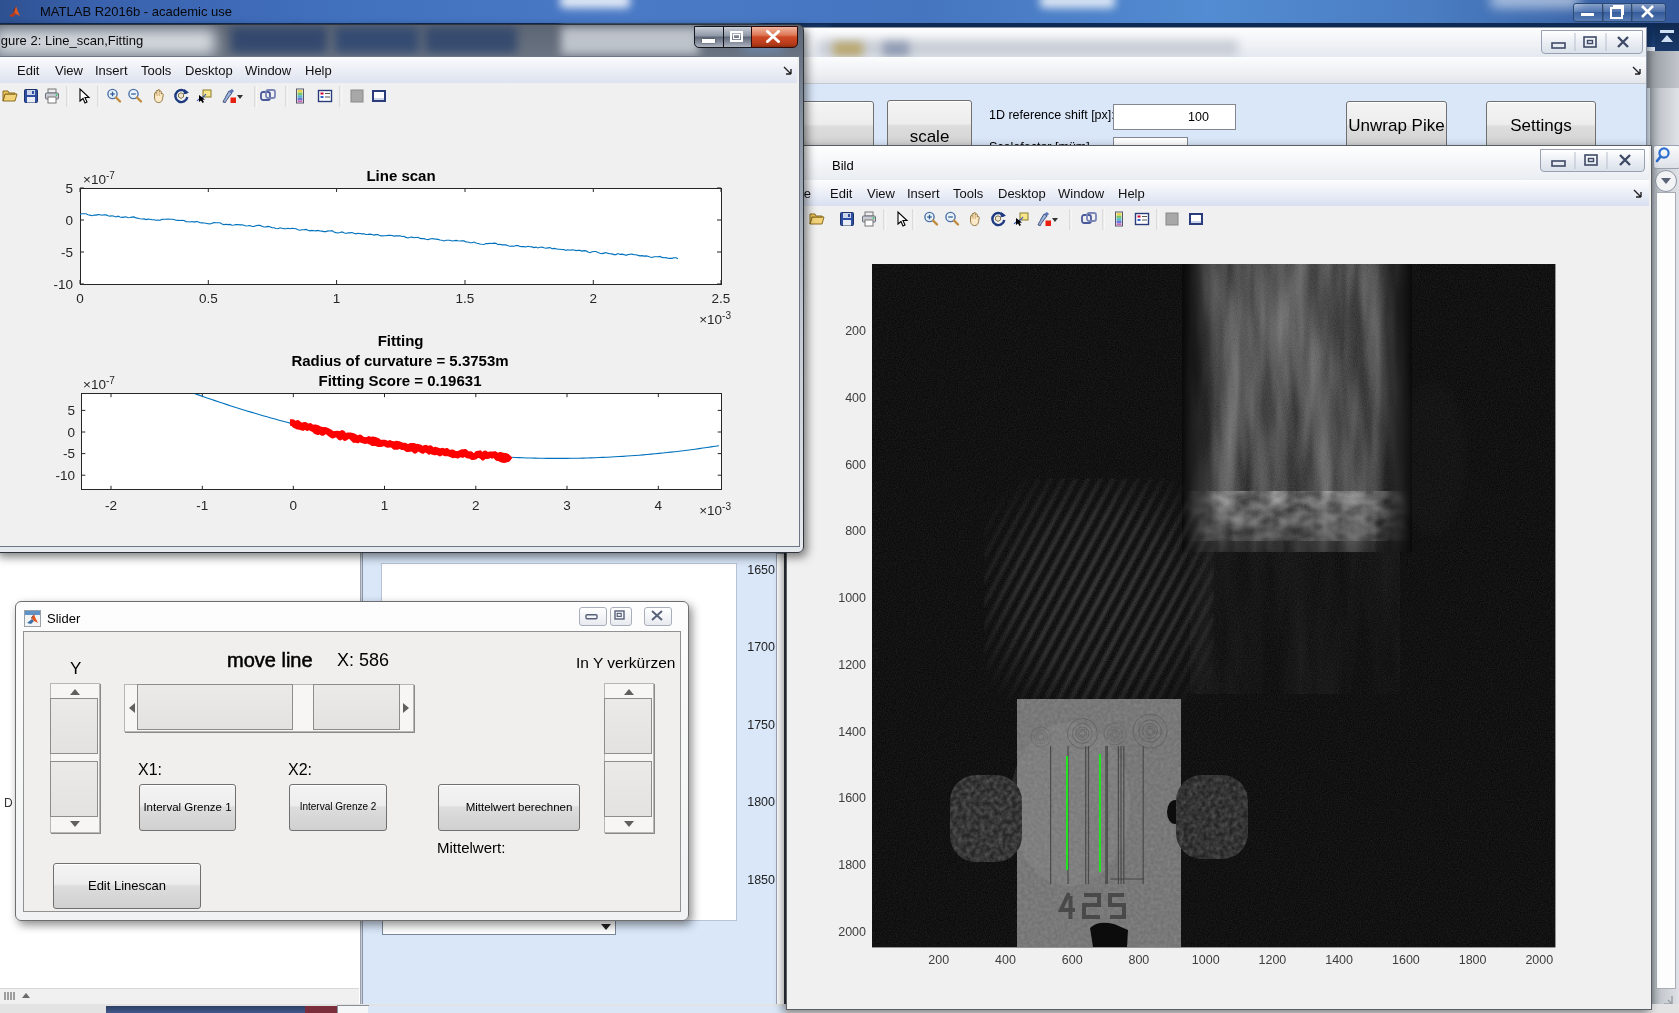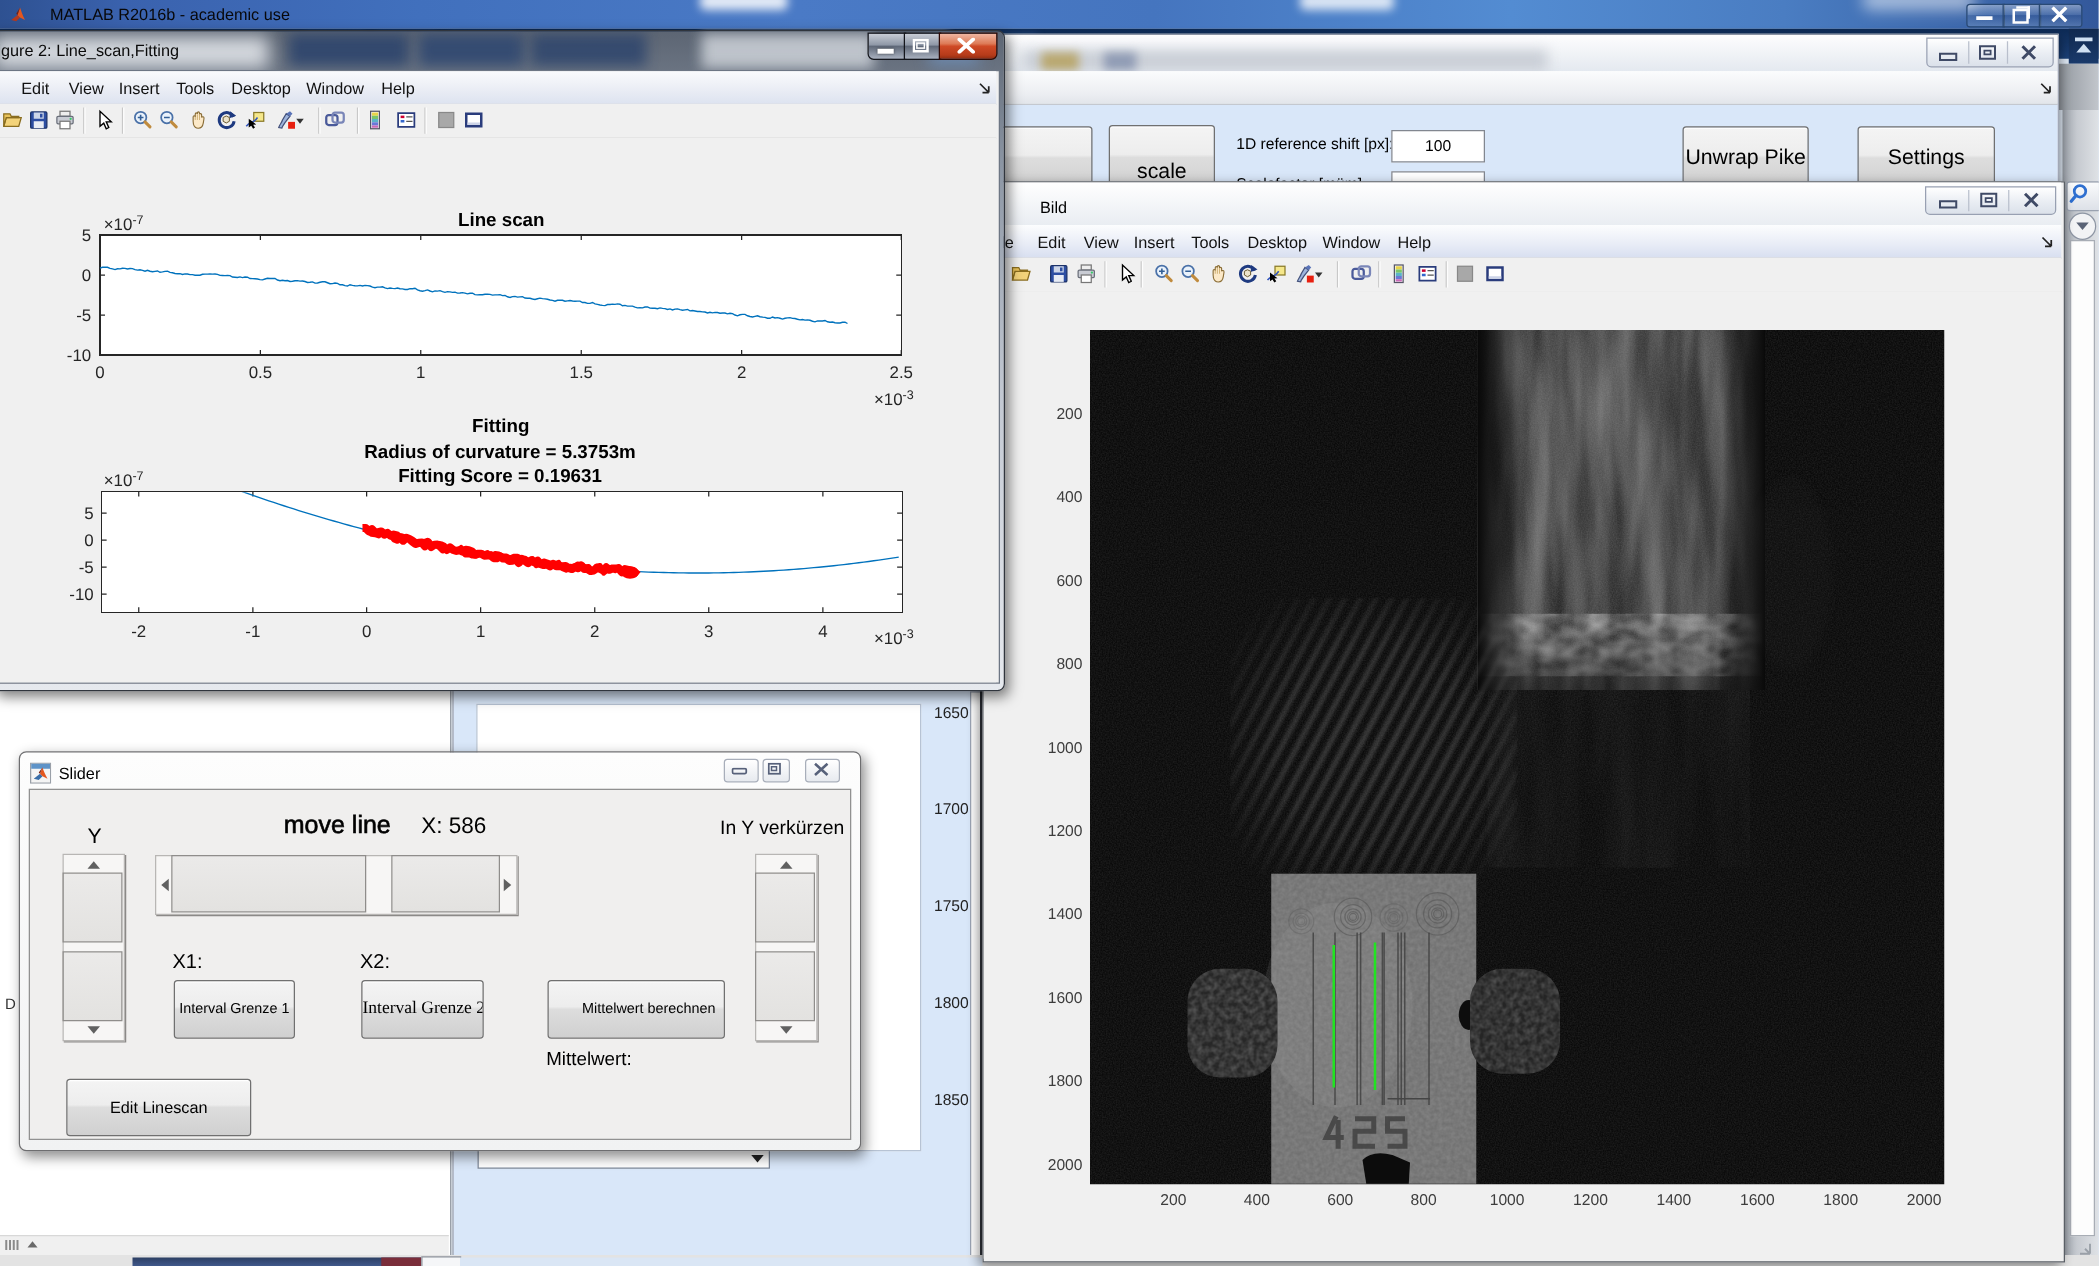--- a/index.html
+++ b/index.html
@@ -77,21 +77,21 @@
   </div>
   <div class="abs" style="left:0;top:29px;width:1283px;height:26px;background:linear-gradient(180deg,#fbfcfd,#eceef2 70%,#e2e5ea);border-bottom:1px solid #c4c8cf;">
     <svg class="abs" style="left:1268px;top:8px;" width="12" height="12">
         <path d="M2 2 L9 9 M9 9 L9 4 M9 9 L4 9" stroke="#222" stroke-width="1.4"></path>
       </svg>
   </div>
   <div class="abs" style="left:0;top:56px;width:1283px;height:921px;background:#d9e7f9;">
     <div class="btn7" style="left:438px;top:17px;width:71px;height:49px;"></div>
     <div class="btn7" style="left:524px;top:16px;width:83px;height:50px;font-size:17px;line-height:72px;">scale</div>
     <div class="abs" style="left:626px;top:24px;font-size:12.5px;color:#000;">1D reference shift [px]:</div>
-    <div class="abs" style="left:750px;top:20px;width:73px;height:24px;background:#fff;border:1px solid #828790;font-size:12.5px;text-align:center;line-height:24px;">100</div>
+    <div class="abs" style="left:750px;top:20px;width:73px;height:24px;background:#fff;border:1px solid #828790;font-size:12.5px;text-align:center;line-height:24px;padding-left:48px;">100</div>
     <div class="abs" style="left:626px;top:56px;font-size:12.5px;color:#000;">Scalefactor [müm]</div>
     <div class="abs" style="left:750px;top:53px;width:73px;height:24px;background:#fff;border:1px solid #828790;font-size:12.5px;text-align:center;line-height:24px;">7.26392e-06</div>
     <div class="btn7" style="left:983px;top:17px;width:99px;height:49px;font-size:17px;line-height:48px;">Unwrap Pike</div>
     <div class="btn7" style="left:1123px;top:17px;width:108px;height:49px;font-size:17px;line-height:48px;">Settings</div>
     <div class="abs" style="left:18px;top:479px;width:354px;height:356px;background:#ffffff;border:1px solid #b7c3d4;"></div>
     <div class="abs" style="left:19px;top:835px;width:232px;height:14px;background:#fff;border:1px solid #7a8699;">
       <div class="abs arrow" style="left:218px;top:4px;border-left:5px solid transparent;border-right:5px solid transparent;border-top:6px solid #222;"></div>
     </div>
     <div class="abs" style="left:370px;top:0;width:42px;height:921px;font-size:12.5px;color:#222;">
       <div class="abs" style="right:0;top:479px;width:42px;text-align:right;">1650</div>
@@ -597,17 +597,17 @@
     </div>
     <div class="vsb" style="left:580px;top:51px;width:48px;height:148px;">
       <div class="abs arrow" style="left:19px;top:5px;border-left:5px solid transparent;border-right:5px solid transparent;border-bottom:6px solid #606060;"></div>
       <div class="abs arrow" style="left:19px;bottom:5px;border-left:5px solid transparent;border-right:5px solid transparent;border-top:6px solid #606060;"></div>
       <div class="thumb" style="left:-1px;top:14px;width:46px;height:54px;"></div>
       <div class="thumb" style="left:-1px;top:77px;width:46px;height:54px;"></div>
     </div>
     <div class="abs" style="left:114px;top:129px;font-size:16px;">X1:</div>
     <div class="abs" style="left:264px;top:129px;font-size:16px;">X2:</div>
     <div class="btn7" style="left:115px;top:152px;width:95px;height:45px;font-size:11.5px;line-height:44px;">Interval Grenze 1</div>
-    <div class="btn7" style="left:265px;top:152px;width:96px;height:45px;font-size:14px;line-height:44px;font-family:Liberation Serif, serif;">Interval Grenze 2</div>
+    <div class="btn7" style="left:265px;top:152px;width:96px;height:45px;font-size:10px;line-height:44px;">Interval Grenze 2</div>
     <div class="btn7" style="left:414px;top:152px;width:120px;height:45px;font-size:11.5px;line-height:44px;padding-left:20px;">Mittelwert berechnen</div>
     <div class="abs" style="left:413px;top:207px;font-size:15px;">Mittelwert:</div>
     <div class="btn7" style="left:29px;top:231px;width:146px;height:44px;font-size:13px;line-height:43px;">Edit Linescan</div>
   </div>
 </div>
 </body></html>

